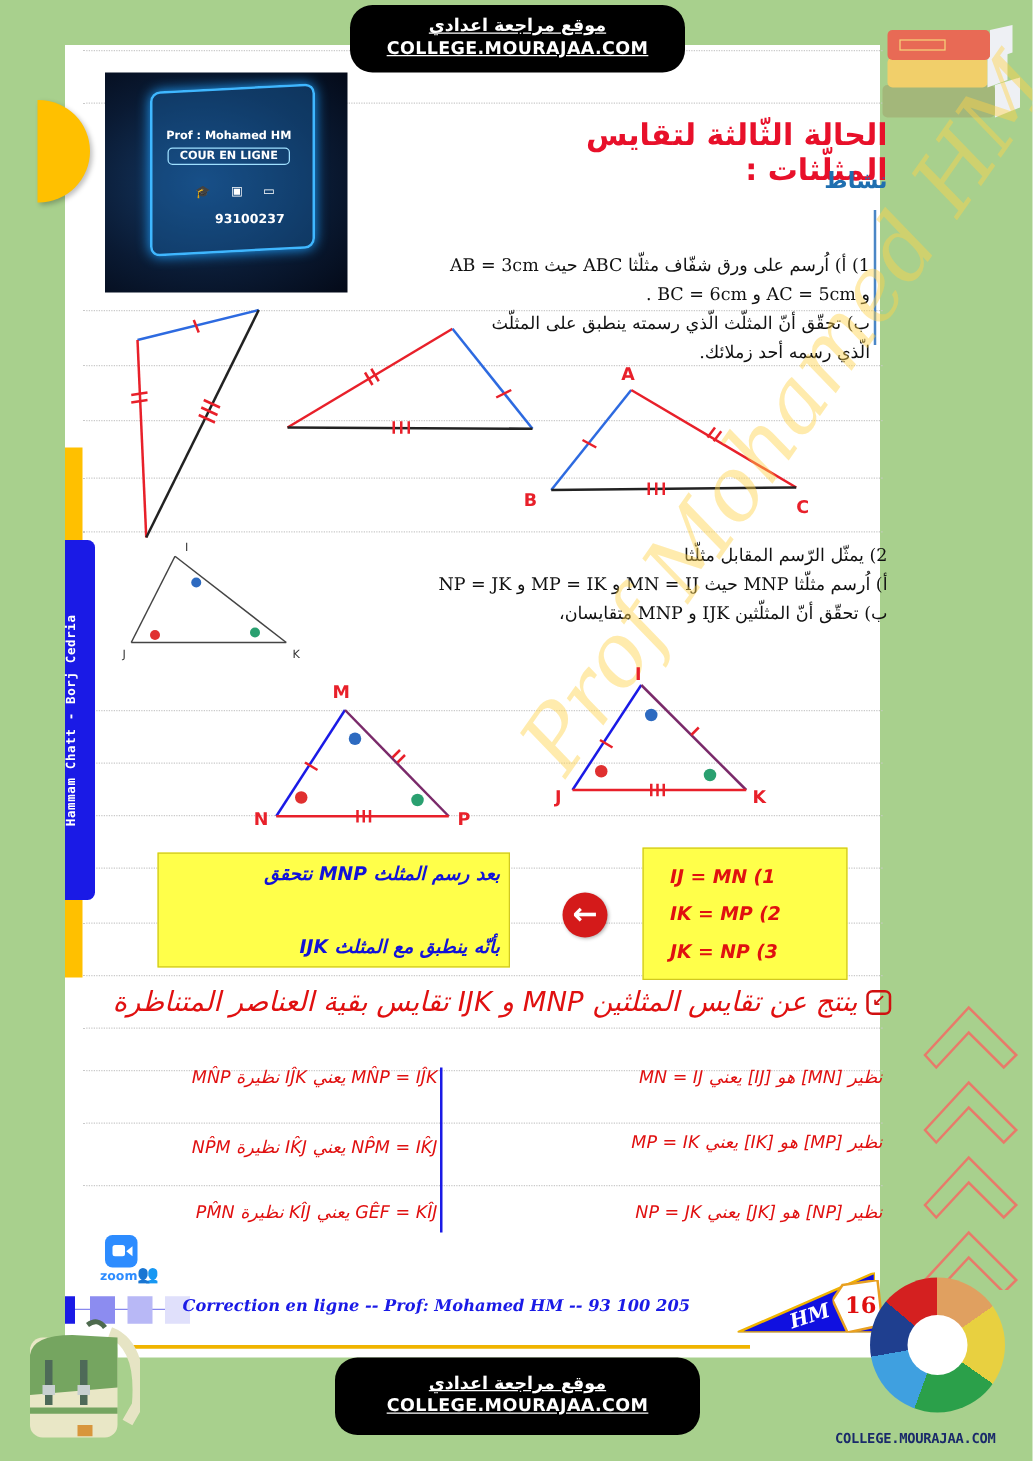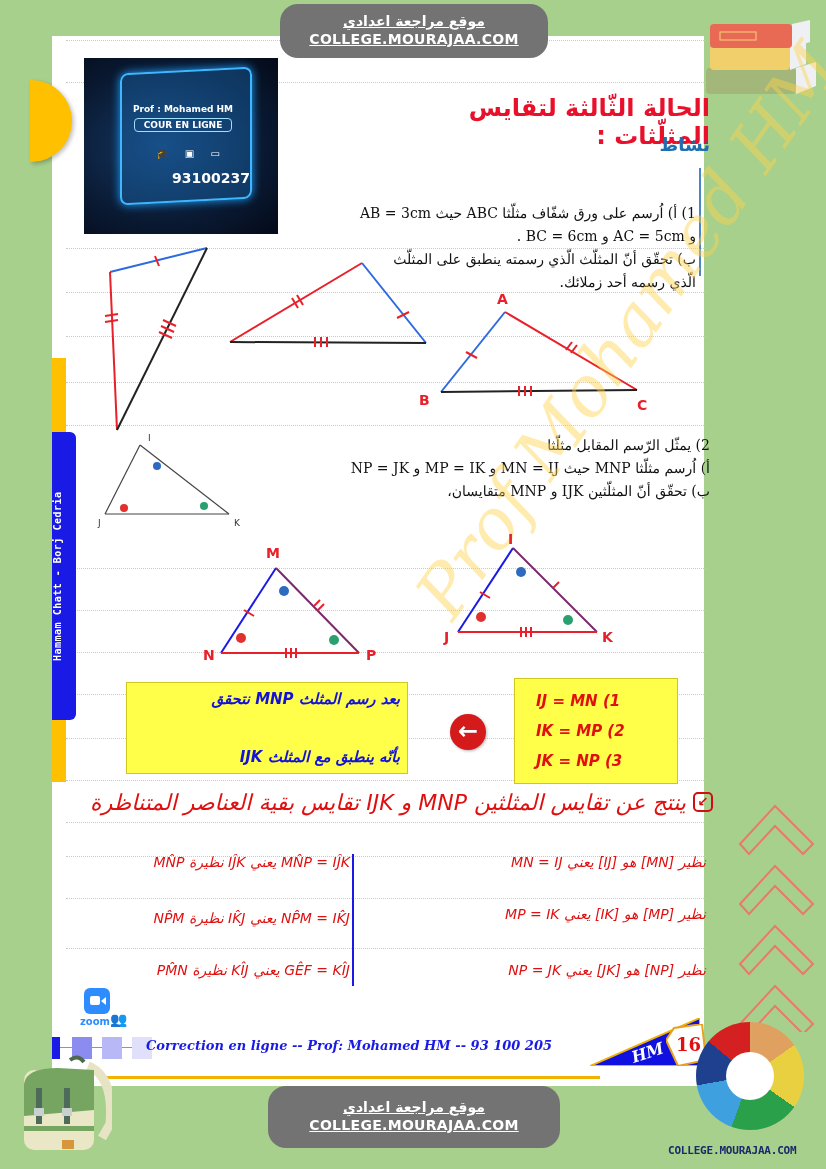--- a/index.html
+++ b/index.html
@@ -2,35 +2,35 @@
 <html><head>
 <meta charset="utf-8">
 <style>
   * { box-sizing: border-box; margin: 0; padding: 0; }
   html, body { width: 826px; height: 1169px; overflow: hidden; }
   body { background: #a8d08d; font-family: "DejaVu Sans", sans-serif; position: relative; }
 
   .page { position: absolute; left: 52px; top: 36px; width: 652px; height: 1050px; background: #ffffff; }
   .rule { position: absolute; left: 66px; width: 640px; height: 0; border-top: 1px dotted #c9c9c9; }
 
-  .banner { position: absolute; background: #737373; border-radius: 18px; text-align: center; color: #fff; font-weight: bold; }
+  .banner { position: absolute; background: #000000; border-radius: 18px; text-align: center; color: #fff; font-weight: bold; }
   .banner .ar { font-size: 14px; text-decoration: underline; display: block; line-height: 18px; }
   .banner .en { font-size: 14px; text-decoration: underline; display: block; line-height: 18px; letter-spacing: 0.3px; }
   .banner-top { left: 280px; top: 4px; width: 268px; height: 54px; padding-top: 8px; }
   .banner-bottom { left: 268px; top: 1086px; width: 292px; height: 62px; padding-top: 12px; }
 
   .books { position: absolute; left: 696px; top: 10px; width: 126px; height: 90px; }
   .yellow-disc { position: absolute; left: 30px; top: 80px; width: 42px; height: 82px; background: #ffc000; border-radius: 0 42px 42px 0; box-shadow: 2px 2px 4px rgba(0,0,0,0.25); }
 
   .promo { position: absolute; left: 84px; top: 58px; width: 194px; height: 176px; background: radial-gradient(ellipse at 40% 50%, #153a66 0%, #0a1a33 60%, #040a18 100%); overflow: hidden; }
   .promo-card { position: absolute; left: 36px; top: 12px; width: 132px; height: 132px; border: 2px solid #3fb7ff; border-radius: 8px; background: rgba(30,120,200,0.35); box-shadow: 0 0 10px #1ea0ff; transform: skewY(-3deg); }
   .promo-prof { position: absolute; left: 64px; top: 48px; width: 110px; text-align: center; color: #fff; font-size: 9px; font-weight: bold; }
   .promo-cour { position: absolute; left: 70px; top: 62px; width: 98px; text-align: center; color: #fff; font-size: 9px; font-weight: bold; border: 1px solid #9fe0ff; border-radius: 4px; padding: 1px 0; }
   .promo-icons { position: absolute; left: 80px; top: 90px; width: 80px; display: flex; justify-content: space-around; color: #fff; font-size: 10px; }
-  .promo-phone { position: absolute; left: 92px; top: 112px; color: #fff; font-size: 14px; font-weight: bold; }
+  .promo-phone { position: absolute; left: 92px; top: 112px; color: #fff; font-size: 10px; font-weight: bold; }
 
   .title { position: absolute; left: 420px; top: 94px; width: 290px; text-align: right; direction: rtl; color: #e8102a; font-size: 24px; font-weight: bold; }
   .activity { position: absolute; left: 640px; top: 134px; width: 70px; text-align: right; direction: rtl; color: #1f6fb0; font-size: 18px; font-weight: bold; }
   .q1-bar { position: absolute; left: 699px; top: 168px; width: 2px; height: 108px; background: #4a86c6; }
   .q-text { position: absolute; direction: rtl; text-align: right; font-family: "DejaVu Serif", serif; color: #111; font-size: 14px; line-height: 23px; }
   .q1 { left: 330px; top: 172px; width: 366px; margin-top: 30px; }
   .q2 { left: 280px; top: 434px; width: 430px; }
 
   .side-tab { position: absolute; left: 52px; top: 432px; width: 24px; height: 288px; background: #1a1ae6; border-radius: 0 6px 6px 0; }
   .side-tab-text { position: absolute; left: 52px; top: 432px; width: 24px; height: 288px; writing-mode: vertical-rl; transform: rotate(180deg); color: #fff; font-size: 10px; font-weight: bold; text-align: center; letter-spacing: 0.5px; font-family: "DejaVu Sans Mono", monospace; }

